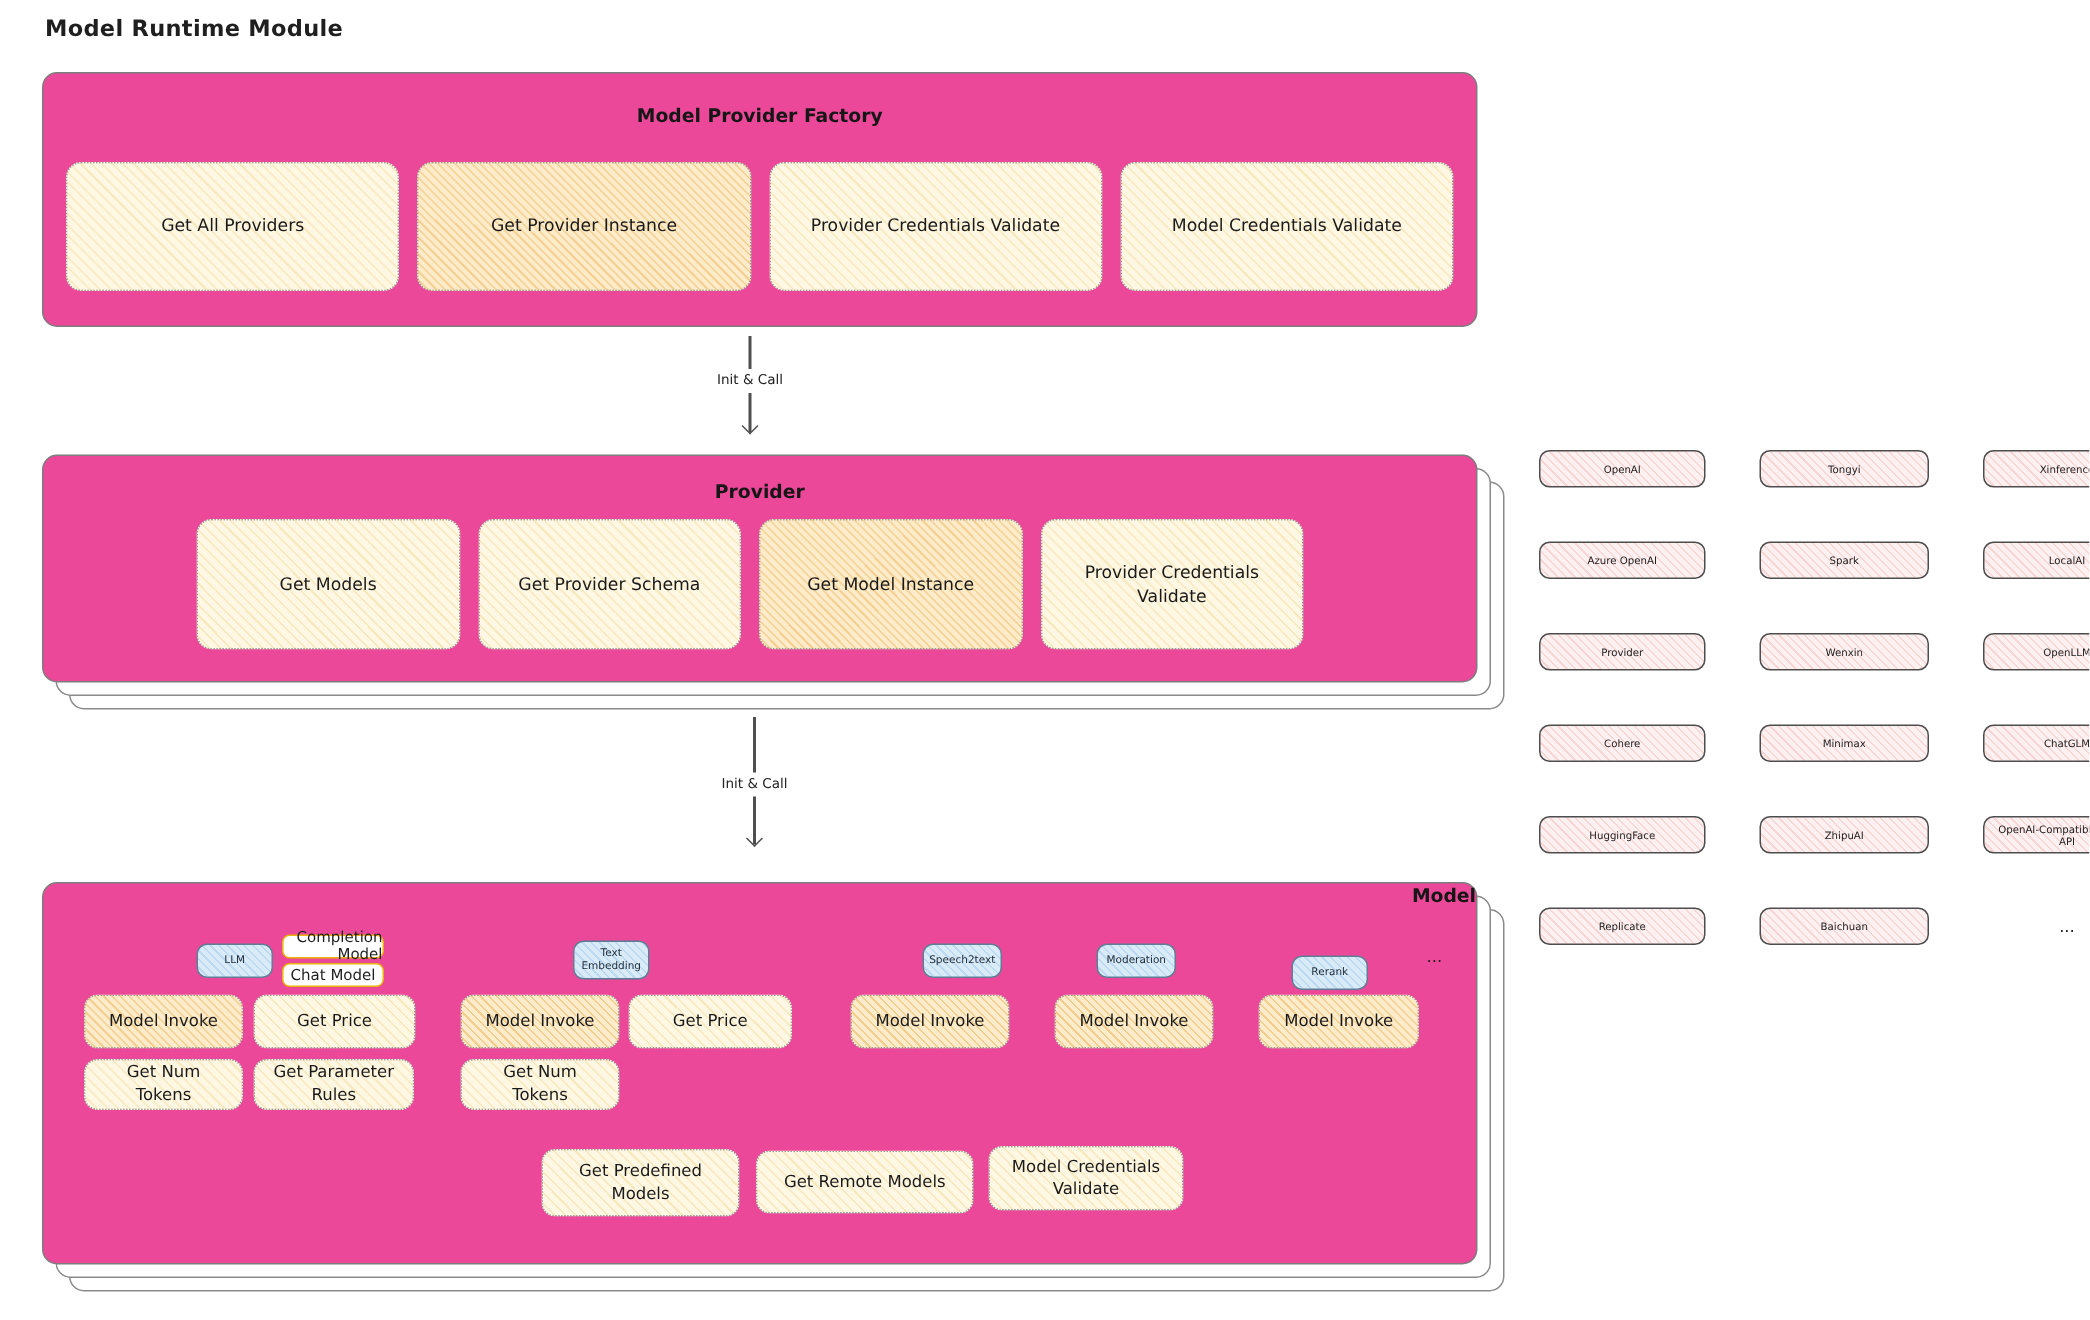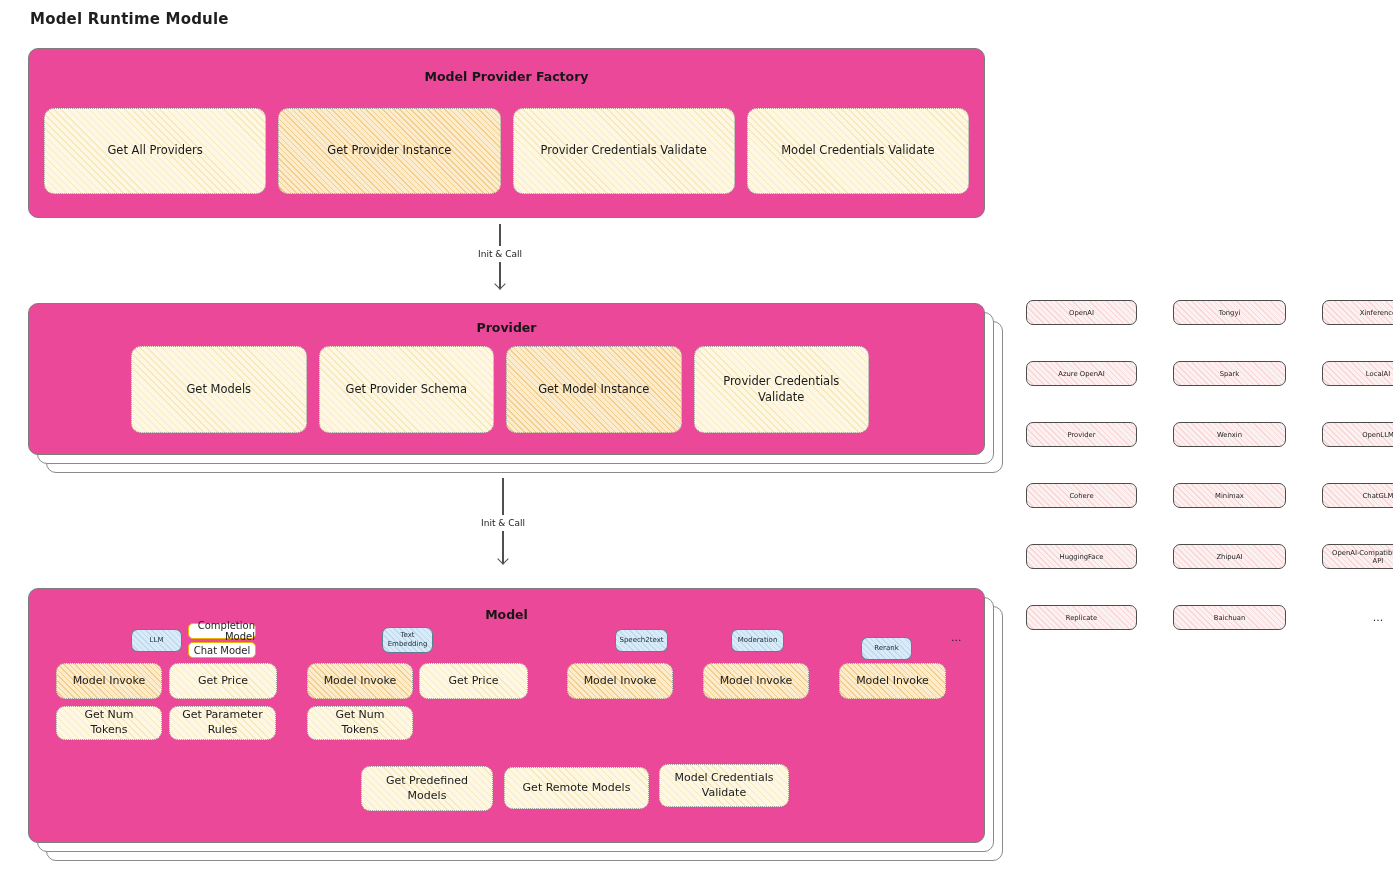--- a/index.html
+++ b/index.html
@@ -116,21 +116,21 @@
   <div class="arrow" style="left:458px; top:478px;">
     <div class="seg" style="height:37px;"></div>
     <div class="lbl">Init &amp; Call</div>
     <div class="seg" style="height:32px;"></div>
     <div class="head"></div>
   </div>
 
   <div class="stack-layer" style="left:46px; top:606px; width:957px; height:255px;"></div>
   <div class="stack-layer" style="left:37px; top:597px; width:957px; height:255px;"></div>
   <div class="big-box" style="left:28px; top:588px; width:957px; height:255px;">
-    <div class="box-title" style="top:18px;">Model</div>
+    <div class="box-title" style="top:0;text-align:right;">Model</div>
 
     <div class="abs tab-blue" style="left:102px; top:40px; width:51px; height:23px;">LLM</div>
     <div class="abs tab-white" style="left:159px; top:34px; width:68px; height:16px;">Completion Model</div>
     <div class="abs tab-white" style="left:159px; top:53px; width:68px; height:16px;">Chat Model</div>
     <div class="abs tab-blue" style="left:353px; top:38px; width:51px; height:26px;">Text Embedding</div>
     <div class="abs tab-blue" style="left:586px; top:40px; width:53px; height:23px;">Speech2text</div>
     <div class="abs tab-blue" style="left:702px; top:40px; width:53px; height:23px;">Moderation</div>
     <div class="abs tab-blue" style="left:832px; top:48px; width:51px; height:23px;">Rerank</div>
     <div class="abs dots" style="left:922px; top:42px;">...</div>
 

